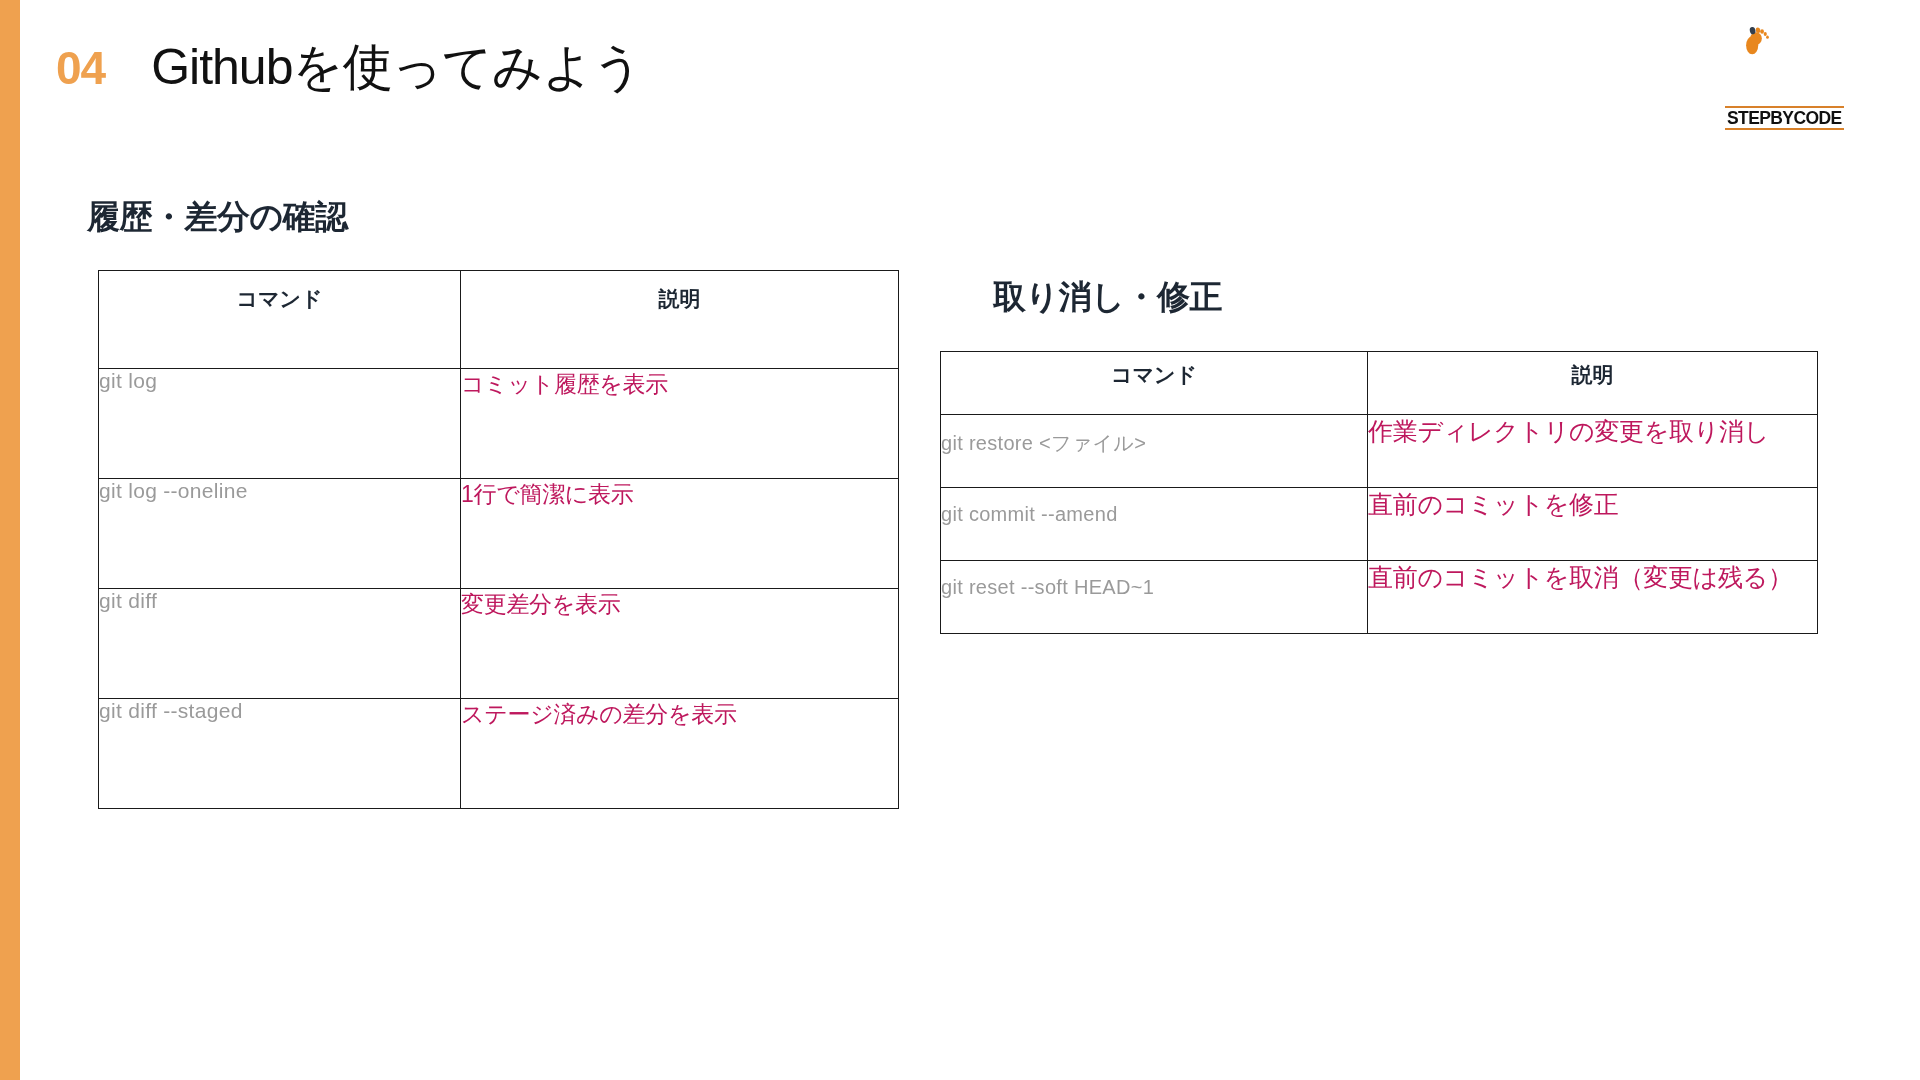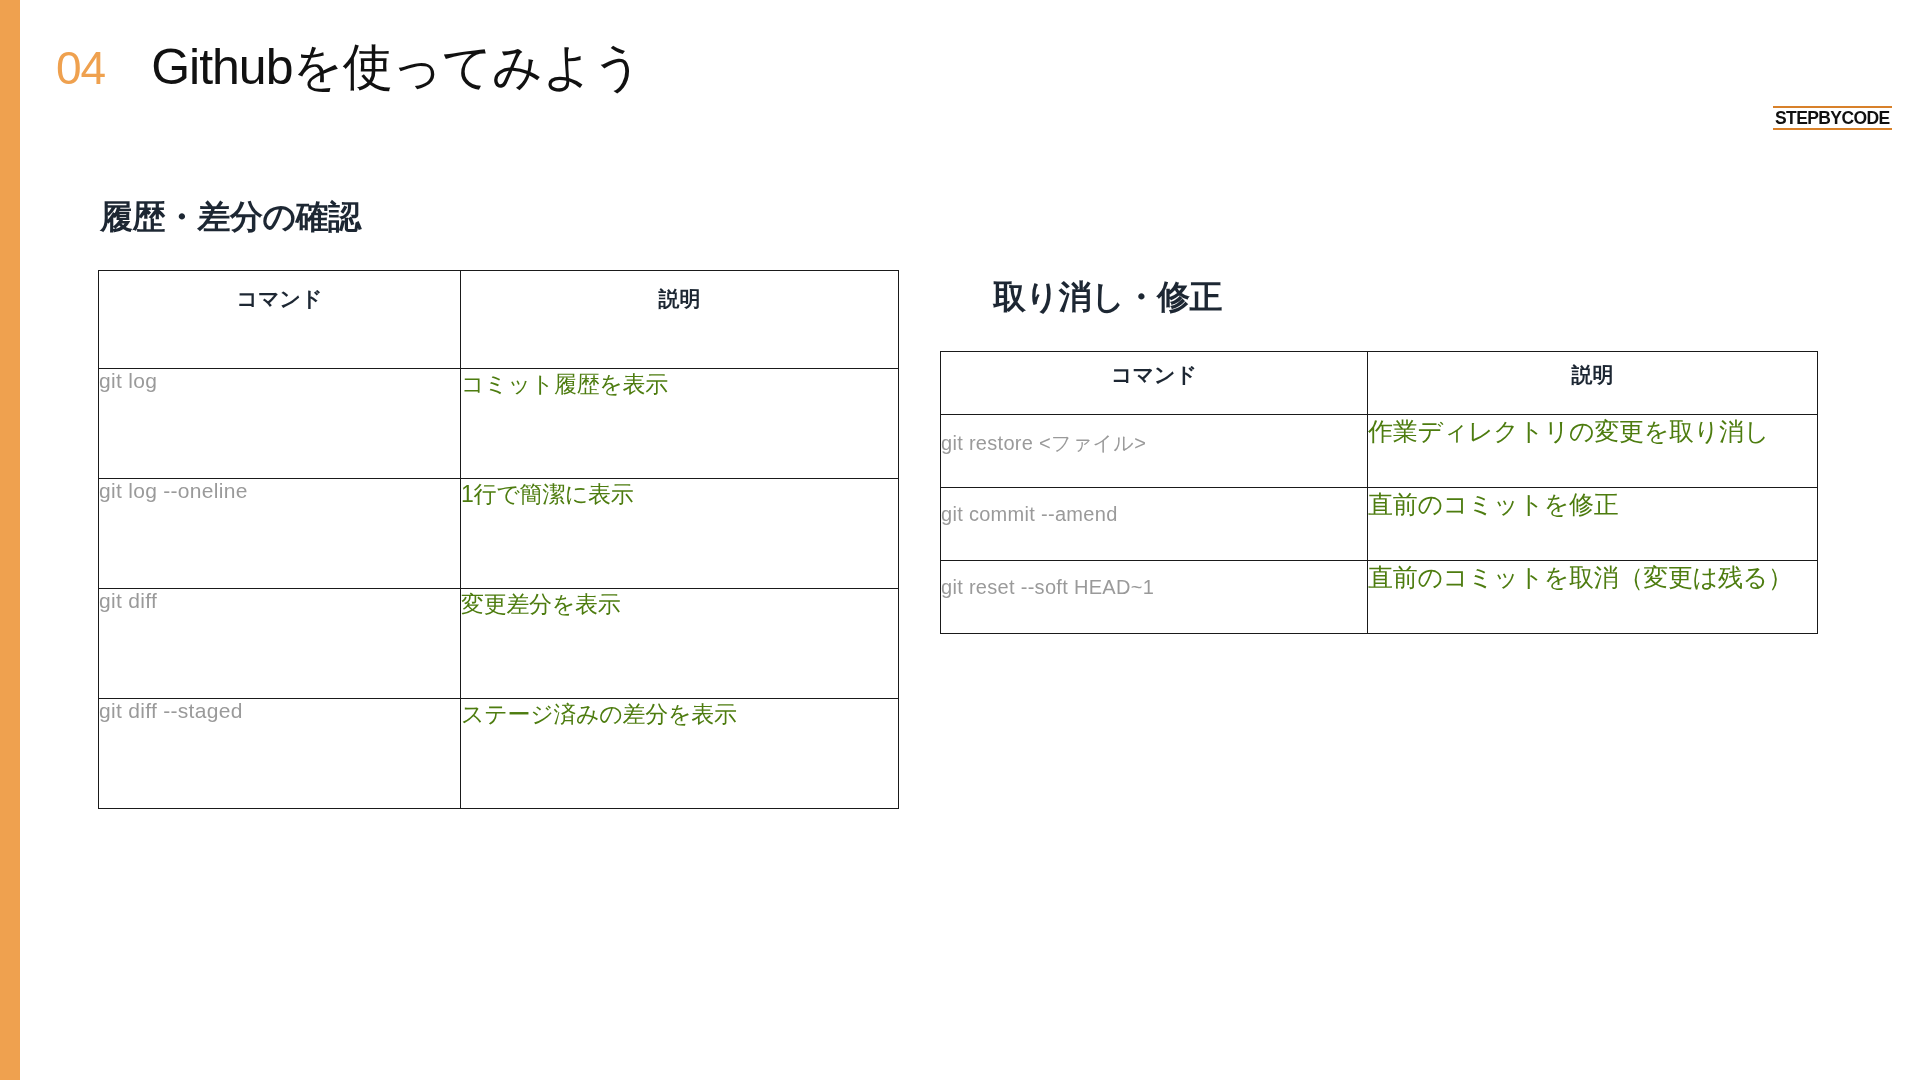--- a/index.html
+++ b/index.html
@@ -33,21 +33,21 @@
   .slide-header {
     position: absolute;
     left: 56px;
     top: 42px;
     display: flex;
     align-items: baseline;
   }
 
   .slide-number {
     font-size: 46px;
-    font-weight: normal;
+    font-weight: bold;
     color: #efa14f;
     letter-spacing: -1px;
     line-height: 1;
   }
 
   .slide-title {
     font-size: 50px;
     font-weight: normal;
     color: #111111;
     line-height: 1;
@@ -56,22 +56,22 @@
   }
 
   
   .logo {
     position: absolute;
     right: 75px;
     top: 25px;
     width: 120px;
     height: 105px;
     display: flex;
-    flex-direction: row;
-    align-items: flex-end;
+    flex-direction: column;
+    align-items: flex-start;
     justify-content: flex-start;
     gap: 48px;
   }
   .logo-mark {
     width: 62px;
     height: 68px;
   }
   .logo-wordmark {
     margin-top: 2px;
     font-size: 17.5px;
@@ -87,21 +87,21 @@
   
   .section-heading {
     position: absolute;
     font-size: 33px;
     font-weight: bold;
     color: #1d2733;
     letter-spacing: -0.5px;
     white-space: nowrap;
   }
 
-  .sec1-heading { left: 100px; top: 195px; }
+  .sec1-heading { left: 87px; top: 195px; }
   .sec2-heading { left: 955px; top: 275px; margin-left: 38px; }
 
   
   table.cmd-table {
     position: absolute;
     border-collapse: collapse;
     table-layout: fixed;
     background: #ffffff;
   }
   table.cmd-table td, table.cmd-table th {
@@ -121,21 +121,21 @@
   .cell-cmd {
     font-family: Liberation Sans, sans-serif;
     font-size: 21px;
     color: #9a9a9a;
     padding: 18px 0 0 20px;
     white-space: nowrap;
     letter-spacing: 0.3px;
   }
   .cell-desc {
     font-size: 23px;
-    color: #4d7c0f;
+    color: #be185d;
     padding: 17px 0 0 18px;
     white-space: nowrap;
     letter-spacing: -0.3px;
   }
 
   
   #table-history { left: 98px; top: 270px; width: 800px; }
   #table-history .col-cmd { width: 362px; }
   #table-history .col-desc { width: 438px; }
   #table-history .r-head { height: 98px; }

